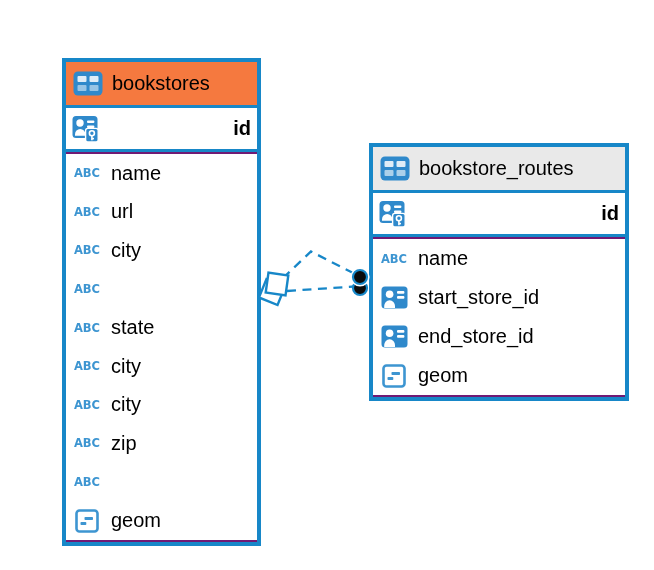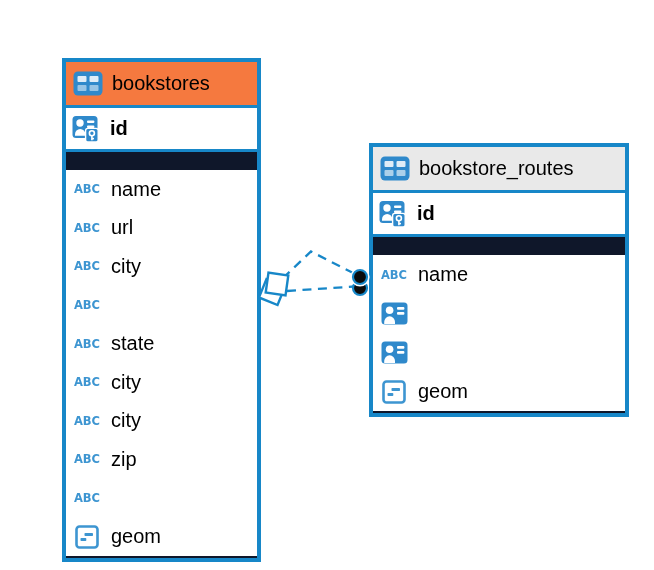--- a/index.html
+++ b/index.html
@@ -3,41 +3,42 @@
 <meta charset="utf-8">
 <style>
   * { margin:0; padding:0; box-sizing:border-box; }
   html,body { background:#fff; }
   .canvas {
     position:relative; width:654px; height:570px; background:#fff;
     font-family:"Liberation Sans","DejaVu Sans",sans-serif; color:var(--text,#000);
     overflow:hidden;
   }
   .er-table {
-    position:absolute; background:#0f172a;
+    position:absolute; background:#701a75;
     border:4px solid var(--table-border,#1787C8);
   }
   .er-table.bookstores { left:62px; top:58px; width:199px; }
   .er-table.routes     { left:369px; top:143px; width:260px; }
 
   .er-header {
     display:flex; align-items:center; gap:9px; padding:0 7px;
     height:46px; font-size:20px; font-weight:400;
     border-bottom:3px solid var(--table-border,#1787C8);
   }
   .er-table.bookstores .er-header { background:var(--header-bookstores,#F5793F); }
   .er-table.routes     .er-header { background:var(--header-routes,#E9E9E9); height:46px; }
 
   .pk-row {
     display:flex; align-items:center; gap:8px; padding:0 6px;
     height:44px; font-size:20px; font-weight:700;
     border-bottom:3px solid var(--table-border,#1787C8);
     background:#fff;
-  }
-  .cols { display:block; padding:2px 0;margin-top:16px; }
+    justify-content:space-between;
+  }
+  .cols { display:block; padding:2px 0; }
   .col-row {
     display:flex; align-items:center; gap:9px; padding:0 6px;
     height:38.6px; font-size:20px; font-weight:400; background:#fff;
   }
   .er-table.routes .col-row { height:39px; }
 
   .icon-box { width:30px; min-width:30px; display:flex; justify-content:center; align-items:center; }
 
   
   .col-row .ticon { display:none; }
@@ -216,33 +217,35 @@
           <span class="icon-box ticon ticon-reference">
             <svg class="svg-icon" width="27" height="23" viewBox="0 0 27 23">
               <rect x="0.5" y="0.5" width="26" height="22" rx="3.5" fill="var(--icon-blue,#2F89CB)"></rect>
               <circle cx="8.6" cy="8.2" r="3.8" fill="#fff"></circle>
               <path d="M3.2 20 a5.4 5.8 0 0 1 10.8 0 v2 h-10.8 z" fill="#fff"></path>
               <rect x="16" y="5" width="7.4" height="2.7" rx="1" fill="#fff"></rect>
               <rect x="16" y="10" width="7.4" height="2.7" rx="1" fill="#fff"></rect>
             </svg>
           </span>
 
+          <span>start_store_id</span>
         </div>
         <div class="col-row type-reference">
 
           <span class="icon-box ticon ticon-reference">
             <svg class="svg-icon" width="27" height="23" viewBox="0 0 27 23">
               <rect x="0.5" y="0.5" width="26" height="22" rx="3.5" fill="var(--icon-blue,#2F89CB)"></rect>
               <circle cx="8.6" cy="8.2" r="3.8" fill="#fff"></circle>
               <path d="M3.2 20 a5.4 5.8 0 0 1 10.8 0 v2 h-10.8 z" fill="#fff"></path>
               <rect x="16" y="5" width="7.4" height="2.7" rx="1" fill="#fff"></rect>
               <rect x="16" y="10" width="7.4" height="2.7" rx="1" fill="#fff"></rect>
             </svg>
           </span>
 
+          <span>end_store_id</span>
         </div>
         <div class="col-row type-geometry">
 
           <span class="icon-box ticon ticon-geometry">
             <svg class="svg-icon" width="24" height="24" viewBox="0 0 24 24">
               <rect x="1.5" y="1.5" width="21" height="21" rx="3" fill="#fff" stroke="var(--type-icon-blue,#3D95D1)" stroke-width="2.6"></rect>
               <rect x="9.5" y="8" width="8.5" height="3" rx="0.8" fill="var(--type-icon-blue,#3D95D1)"></rect>
               <rect x="5.5" y="13" width="5.8" height="3" rx="0.8" fill="var(--type-icon-blue,#3D95D1)"></rect>
             </svg>
           </span>

